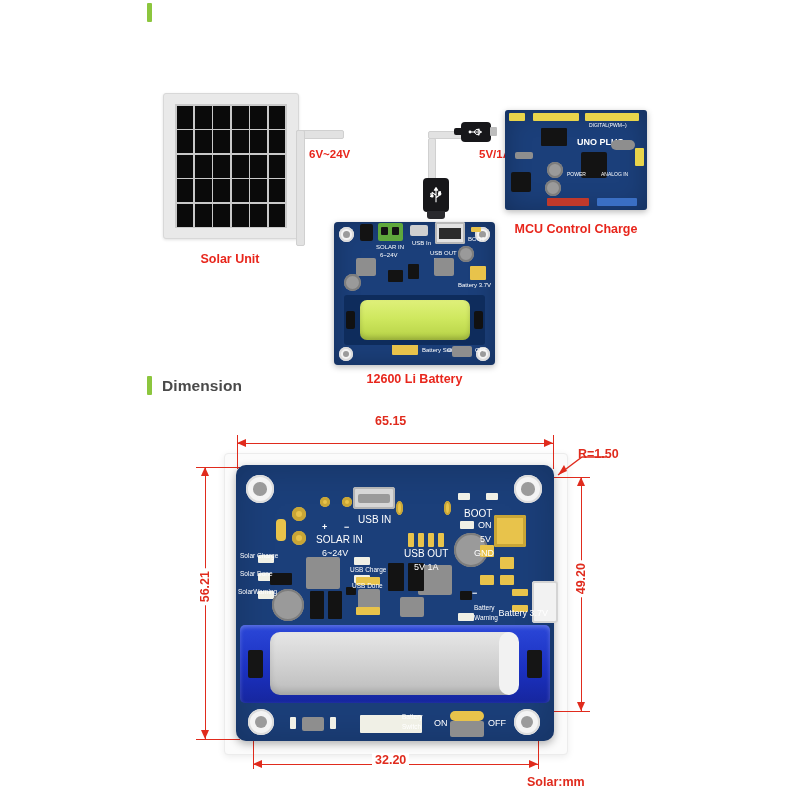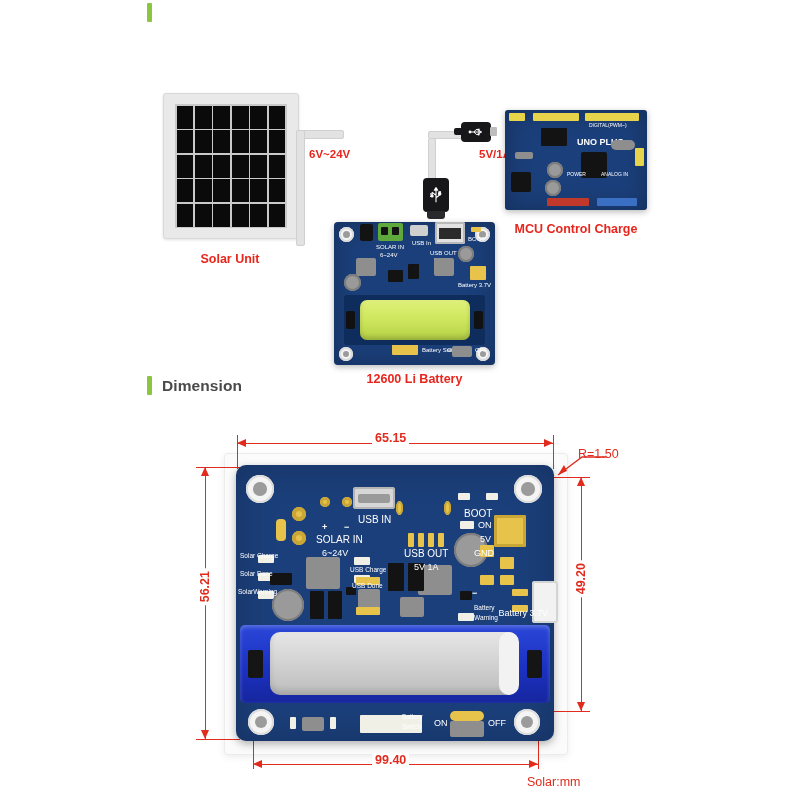--- a/index.html
+++ b/index.html
@@ -143,21 +143,21 @@
   .ext{position:absolute;background:#e02b1d;}
   .ext.v{width:1px;}
   .ext.h{height:1px;}
   .arrow{position:absolute;width:0;height:0;}
   .arrow.left{border-top:4px solid transparent;border-bottom:4px solid transparent;border-right:9px solid #e02b1d;}
   .arrow.right{border-top:4px solid transparent;border-bottom:4px solid transparent;border-left:9px solid #e02b1d;}
   .arrow.up{border-left:4px solid transparent;border-right:4px solid transparent;border-bottom:9px solid #e02b1d;}
   .arrow.down{border-left:4px solid transparent;border-right:4px solid transparent;border-top:9px solid #e02b1d;}
   .dimtext{position:absolute;color:#e02b1d;font-weight:bold;font-size:12.5px;background:#ffffff;padding:0 3px;white-space:nowrap;}
   .dimtext.vert{writing-mode:vertical-rl;transform:rotate(180deg);padding:3px 0;}
-  .unit-text{position:absolute;color:#e02b1d;font-weight:normal;font-size:12.5px;white-space:nowrap;}
+  .unit-text{position:absolute;color:#e02b1d;font-weight:bold;font-size:12.5px;white-space:nowrap;}
 </style>
 </head>
 <body>
 
 <div class="page">
 
   <div class="section-head" id="head-app">
     <div class="section-bar"></div>
   </div>
 
@@ -312,21 +312,21 @@
     <div class="section-title">Dimension</div>
   </div>
 
   <div id="dimension">
 
     <div class="ext v" style="left:237px;top:30px;height:34px;"></div>
     <div class="ext v" style="left:553px;top:30px;height:34px;"></div>
     <div class="dimline h" style="left:237px;top:38px;width:316px;"></div>
     <div class="arrow left" style="left:237px;top:34px;"></div>
     <div class="arrow right" style="left:544px;top:34px;"></div>
-    <div class="dimtext" style="left:372px;top:26px;">65.15</div>
+    <div class="dimtext" style="left:372px;top:9px;">65.15</div>
 
     <svg style="position:absolute;left:548px;top:40px;width:70px;height:42px;">
       <path d="M10 30 L34 12 L58 12" fill="none" stroke="#e02b1d" stroke-width="1.3"></path>
       <path d="M10 30 L19 26 L16 20 Z" fill="#e02b1d"></path>
     </svg>
     <div class="unit-text" style="left:578px;top:42px;">R=1.50</div>
 
     <div class="ext h" style="left:196px;top:62px;width:44px;"></div>
     <div class="ext h" style="left:196px;top:334px;width:44px;"></div>
     <div class="dimline v" style="left:205px;top:62px;height:272px;"></div>
@@ -339,21 +339,21 @@
     <div class="dimline v" style="left:581px;top:72px;height:234px;"></div>
     <div class="arrow up" style="left:577px;top:72px;"></div>
     <div class="arrow down" style="left:577px;top:297px;"></div>
     <div class="dimtext vert" style="left:574px;top:155px;">49.20</div>
 
     <div class="ext v" style="left:253px;top:330px;height:34px;"></div>
     <div class="ext v" style="left:538px;top:330px;height:34px;"></div>
     <div class="dimline h" style="left:253px;top:359px;width:285px;"></div>
     <div class="arrow left" style="left:253px;top:355px;"></div>
     <div class="arrow right" style="left:529px;top:355px;"></div>
-    <div class="dimtext" style="left:372px;top:348px;">99.40</div>
+    <div class="dimtext" style="left:372px;top:348px;">32.20</div>
 
     <div class="unit-text" style="left:527px;top:370px;">Solar:mm</div>
 
     <div id="dim-board">
       <div class="outline-box"></div>
 
       <div class="hole" style="left:10px;top:10px;width:28px;height:28px;">
           <i></i>
         </div>
       <div class="hole" style="right:12px;top:10px;width:28px;height:28px;">

